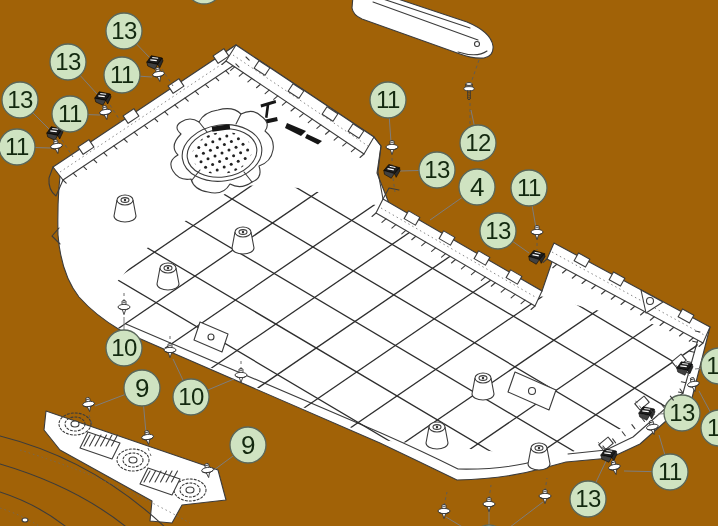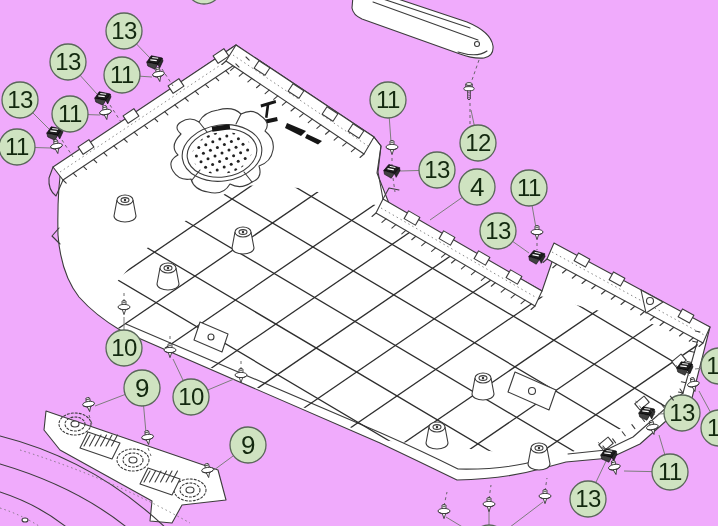--- a/index.html
+++ b/index.html
@@ -1,16 +1,16 @@
 <!DOCTYPE html>
 <html><head>
 <meta charset="utf-8">
 <style>
   html,body{margin:0;padding:0;background:#ffffff;}
-  #stage{position:relative;width:718px;height:526px;overflow:hidden;background:#f0abfc;
+  #stage{position:relative;width:718px;height:526px;overflow:hidden;background:#a16207;
          font-family:"Liberation Sans",sans-serif;}
   svg{display:block}
   .art{stroke:#3c3c3c;fill:none;stroke-width:1.1;stroke-linejoin:round;stroke-linecap:round;}
   .artw{stroke:#3c3c3c;fill:#ffffff;stroke-width:1.1;stroke-linejoin:round;}
   .dash{stroke:#5a5a5a;fill:none;stroke-width:0.9;stroke-dasharray:3 3;}
   .dots{stroke:#6a6a6a;fill:none;stroke-width:0.8;stroke-dasharray:1.5 3;}
   .mesh{stroke:#2e2e2e;stroke-width:1.3;}
   .leader{stroke:#7d7d7d;stroke-width:1;fill:none;}
   .co-circle{stroke-width:1.3;}
   .co-text{font-family:"Liberation Sans",sans-serif;letter-spacing:-0.5px;}

